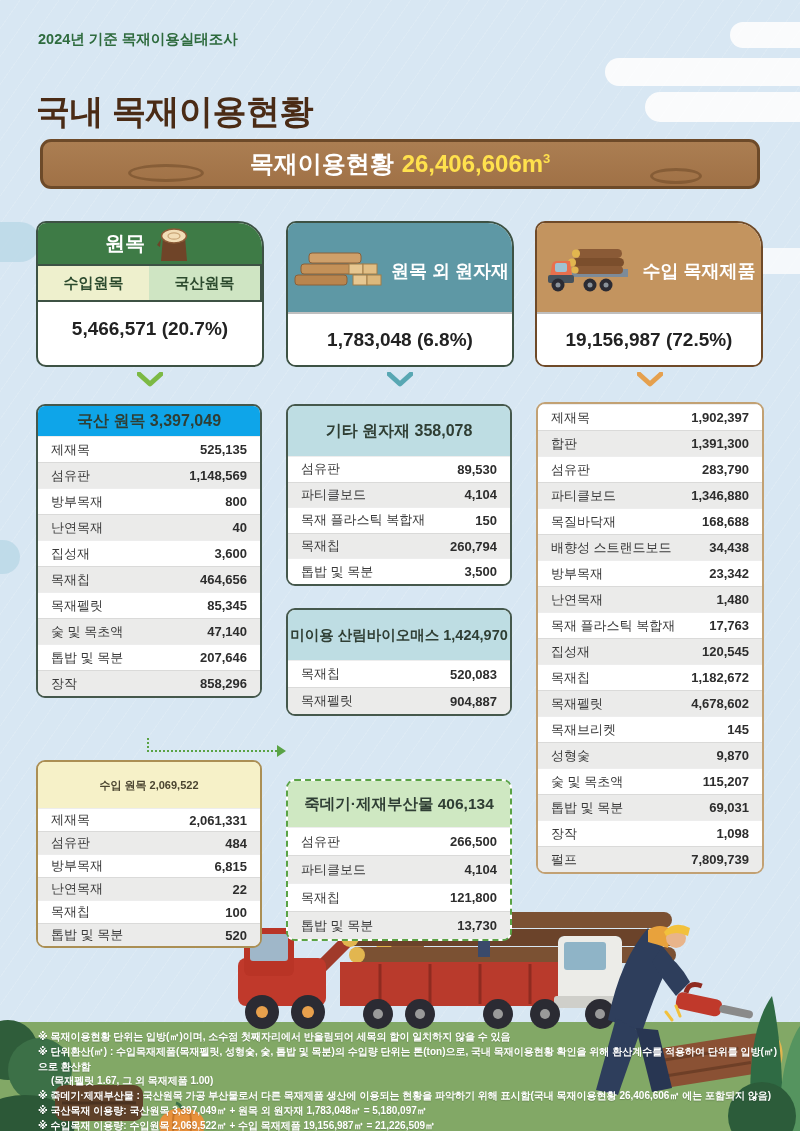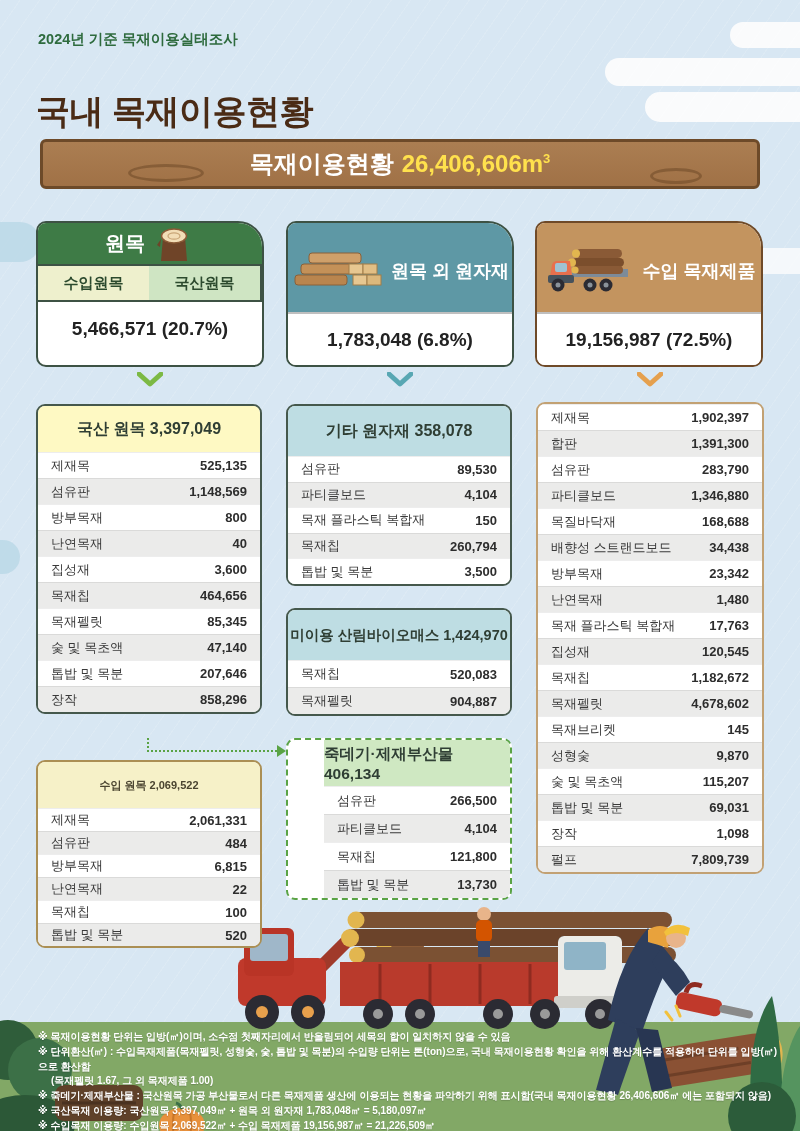--- a/index.html
+++ b/index.html
@@ -18,21 +18,21 @@
   .cloud-bar { position:absolute; background:#fdfdfd; border-radius:999px; opacity:.92; }
   .cloud-teal { position:absolute; background:#bcd9e8; border-radius:999px; opacity:.9; }
 
   
   .survey-label { position:absolute; left:38px; top:30px; font-size:14.5px; font-weight:bold; color:#2e6b3e; }
   .page-title  { position:absolute; left:36px; top:57px; font-size:34px; font-weight:800; color:#4a2b15; letter-spacing:-.5px;margin-top:32px; }
 
   
   .banner {
     position:absolute; left:40px; top:139px; width:720px; height:50px;
-    background:linear-gradient(#ab7e52,#a07146); border:3px solid #6d4a29; border-radius:6px;
+    background:linear-gradient(#ab7e52,#a07146); border:3px solid #6d4a29; border-radius:11px;
     display:flex; align-items:center; justify-content:center; gap:8px;
   }
   .banner::before, .banner::after{
     content:""; position:absolute; border:3px solid rgba(80,48,20,.35); border-radius:50%;
   }
   .banner::before{ left:85px; top:22px; width:70px; height:12px; }
   .banner::after { right:55px; top:26px; width:46px; height:10px; }
   .banner-label { font-size:24px; font-weight:800; color:#ffffff; }
   .banner-value { font-size:24px; font-weight:800; color:#ffe14d; }
   .banner-value sup { font-size:13px; }
@@ -63,21 +63,21 @@
   .chev svg { display:block; }
 
   
   .dtable { position:absolute; width:226px; background:#fff; border-radius:9px; overflow:hidden; }
   .t-green  { border:2px solid #45584c; }
   .t-blue   { border:2px solid #45584c; }
   .t-yellow { border:2px solid #ab8f54; }
   .t-tan    { border:2px solid #c2a173; }
   .t-dash   { border:2px dashed #5aa345; }
   .thead { display:flex; align-items:center; justify-content:center; font-weight:800; color:#2f3e34; }
-  .t-green  .thead { background:#fef9c3; height:46px; font-size:16px; }
+  .t-green  .thead { background:#0ea5e9; height:30px; font-size:16px; }
   .t-blue   .thead { background:#bedde3; height:50px; font-size:16px; }
   .t-yellow .thead { background:#f6f1c8; height:46px; font-size:11px; color:#4a4430; }
   .t-dash   .thead { background:#cfe8c2; height:46px; font-size:15.5px; }
   .trow { display:flex; align-items:center; justify-content:space-between; padding:0 13px;
           font-size:13px; color:#3a3a3a; border-top:1px solid rgba(0,0,0,.07); }
   .trow:nth-child(odd){ background:#fff; }
   .trow:nth-child(even){ background:#ebebea; }
   .tlabel { font-weight:500; }
   .tvalue { font-weight:600; color:#2d2d2d; }
   .rows-26 .trow{ height:26px; }
@@ -307,21 +307,21 @@
           <span class="tlabel">목재칩</span>
           <span class="tvalue">520,083</span>
         </div>
         <div class="trow">
           <span class="tlabel">목재펠릿</span>
           <span class="tvalue">904,887</span>
         </div>
       </div>
   </div>
 
-  <div class="dtable t-dash rows-28" style="left:286px; top:738px;padding-left:36px;">
+  <div class="dtable t-dash rows-28" style="left:286px; top:779px;">
     <div class="thead">죽데기·제재부산물 406,134</div>
     <div>
         <div class="trow">
           <span class="tlabel">섬유판</span>
           <span class="tvalue">266,500</span>
         </div>
         <div class="trow">
           <span class="tlabel">파티클보드</span>
           <span class="tvalue">4,104</span>
         </div>

